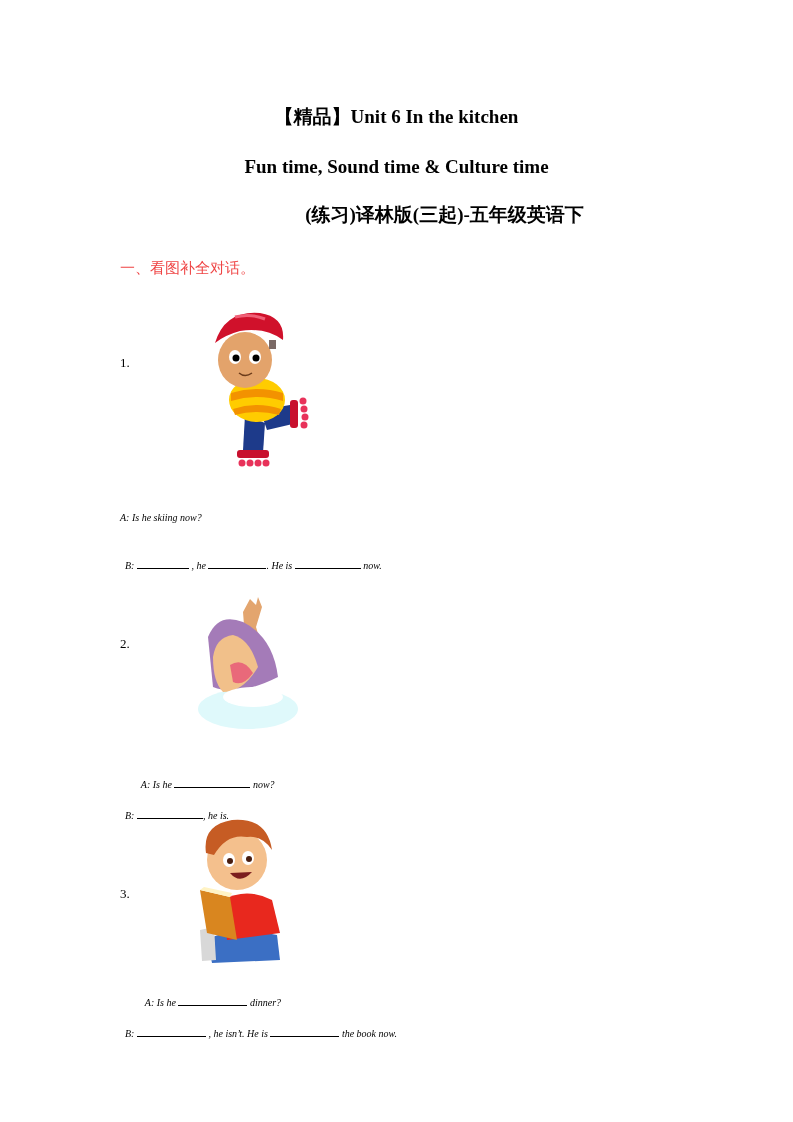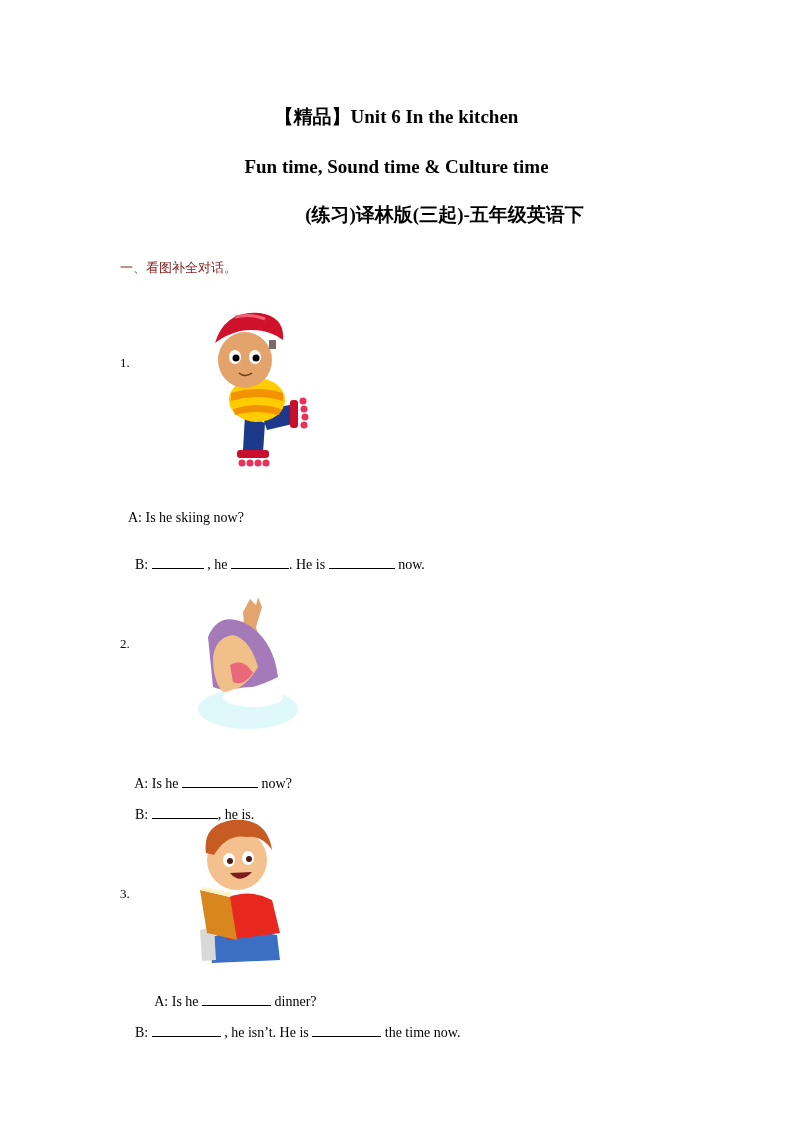--- a/index.html
+++ b/index.html
@@ -3,24 +3,24 @@
 <meta charset="utf-8">
 <style>
   html, body { margin:0; padding:0; background:#ffffff; }
   body { width:793px; height:1122px; position:relative; overflow:hidden;
          font-family:"Liberation Serif", "DejaVu Serif", serif; color:#000; }
   .title { position:absolute; left:0; width:793px; text-align:center;
            font-weight:bold; font-size:19px; line-height:24px; }
   .t1 { top:105px; }
   .t2 { top:155px; }
   .t3 { top:203px;padding-left:48px; }
-  .section { position:absolute; left:120px; top:259px; font-size:13px;
-             font-family:"DejaVu Sans", sans-serif; color:#7f1d1d; }
+  .section { position:absolute; left:120px; top:259px; font-size:15px;
+             font-family:"DejaVu Sans", sans-serif; color:#ef4444; }
   .num { position:absolute; left:120px; font-size:13px; }
-  .line { position:absolute; left:128px; font-size:14px; line-height:16px; white-space:pre; }
+  .line { position:absolute; left:120px; font-size:10px; line-height:16px; white-space:pre;font-style:italic; }
   .blank { display:inline-block; border-bottom:1px solid #000; height:11px; vertical-align:baseline; }
   .pic { position:absolute; }
 </style>
 </head>
 <body>
 
 <div class="title t1">【精品】Unit 6 In the kitchen</div>
 <div class="title t2">Fun time, Sound time &amp; Culture time</div>
 <div class="title t3">(练习)译林版(三起)-五年级英语下</div>
 
@@ -69,21 +69,21 @@
 <div class="pic" style="left:198px; top:597px; width:105px; height:135px;">
   <svg width="105" height="135" viewBox="0 0 105 135">
     <ellipse cx="50" cy="112" rx="50" ry="20" fill="#dff9fb"></ellipse>
     <path d="M45 15 L52 2 L58 8 L60 0 L64 10 L58 30 L70 70 L50 80 Z" fill="#e3a56e"></path>
     <path d="M10 40 Q20 15 45 25 Q75 40 80 80 Q40 100 15 90 Z" fill="#a47bb8"></path>
     <path d="M15 60 Q18 40 35 38 Q52 42 60 70 Q45 95 25 95 Q15 85 15 60 Z" fill="#f1c08a"></path>
     <path d="M32 68 Q45 60 55 76 Q45 90 35 85 Z" fill="#e9697a"></path>
     <ellipse cx="55" cy="100" rx="30" ry="10" fill="#ffffff"></ellipse>
   </svg>
 </div>
-<div class="line" style="top:760px;">
+<div class="line" style="top:760px;margin-left:16px;">
   <span>A: Is he </span><span class="blank" style="width:76px;"></span><span> now?</span>
 </div>
 <div class="line" style="top:791px;">
   <span>B: </span><span class="blank" style="width:66px;"></span><span>, he is.</span>
 </div>
 
 <div class="num" style="top:886px;">3.</div>
 <div class="pic" style="left:192px; top:815px; width:95px; height:150px;">
   <svg width="95" height="150" viewBox="0 0 95 150">
     <path d="M15 125 Q40 110 85 120 L88 145 L20 148 Z" fill="#3b6fc4"></path>
@@ -97,14 +97,14 @@
       <circle cx="38" cy="46" r="3" fill="#4a1e10"></circle>
     <ellipse cx="56" cy="43" rx="6" ry="7" fill="#fff"></ellipse>
       <circle cx="57" cy="44" r="3" fill="#4a1e10"></circle>
     <path d="M38 58 Q48 70 60 57 Z" fill="#7b1e1e"></path>
   </svg>
 </div>
 <div class="line" style="top:978px;margin-left:20px;">
   <span>A: Is he </span><span class="blank" style="width:69px;"></span><span> dinner?</span>
 </div>
 <div class="line" style="top:1009px;">
-  <span>B: </span><span class="blank" style="width:69px;"></span><span> , he isn’t. He is </span><span class="blank" style="width:69px;"></span><span> the time now.</span>
+  <span>B: </span><span class="blank" style="width:69px;"></span><span> , he isn’t. He is </span><span class="blank" style="width:69px;"></span><span> the book now.</span>
 </div>
 
 </body></html>

